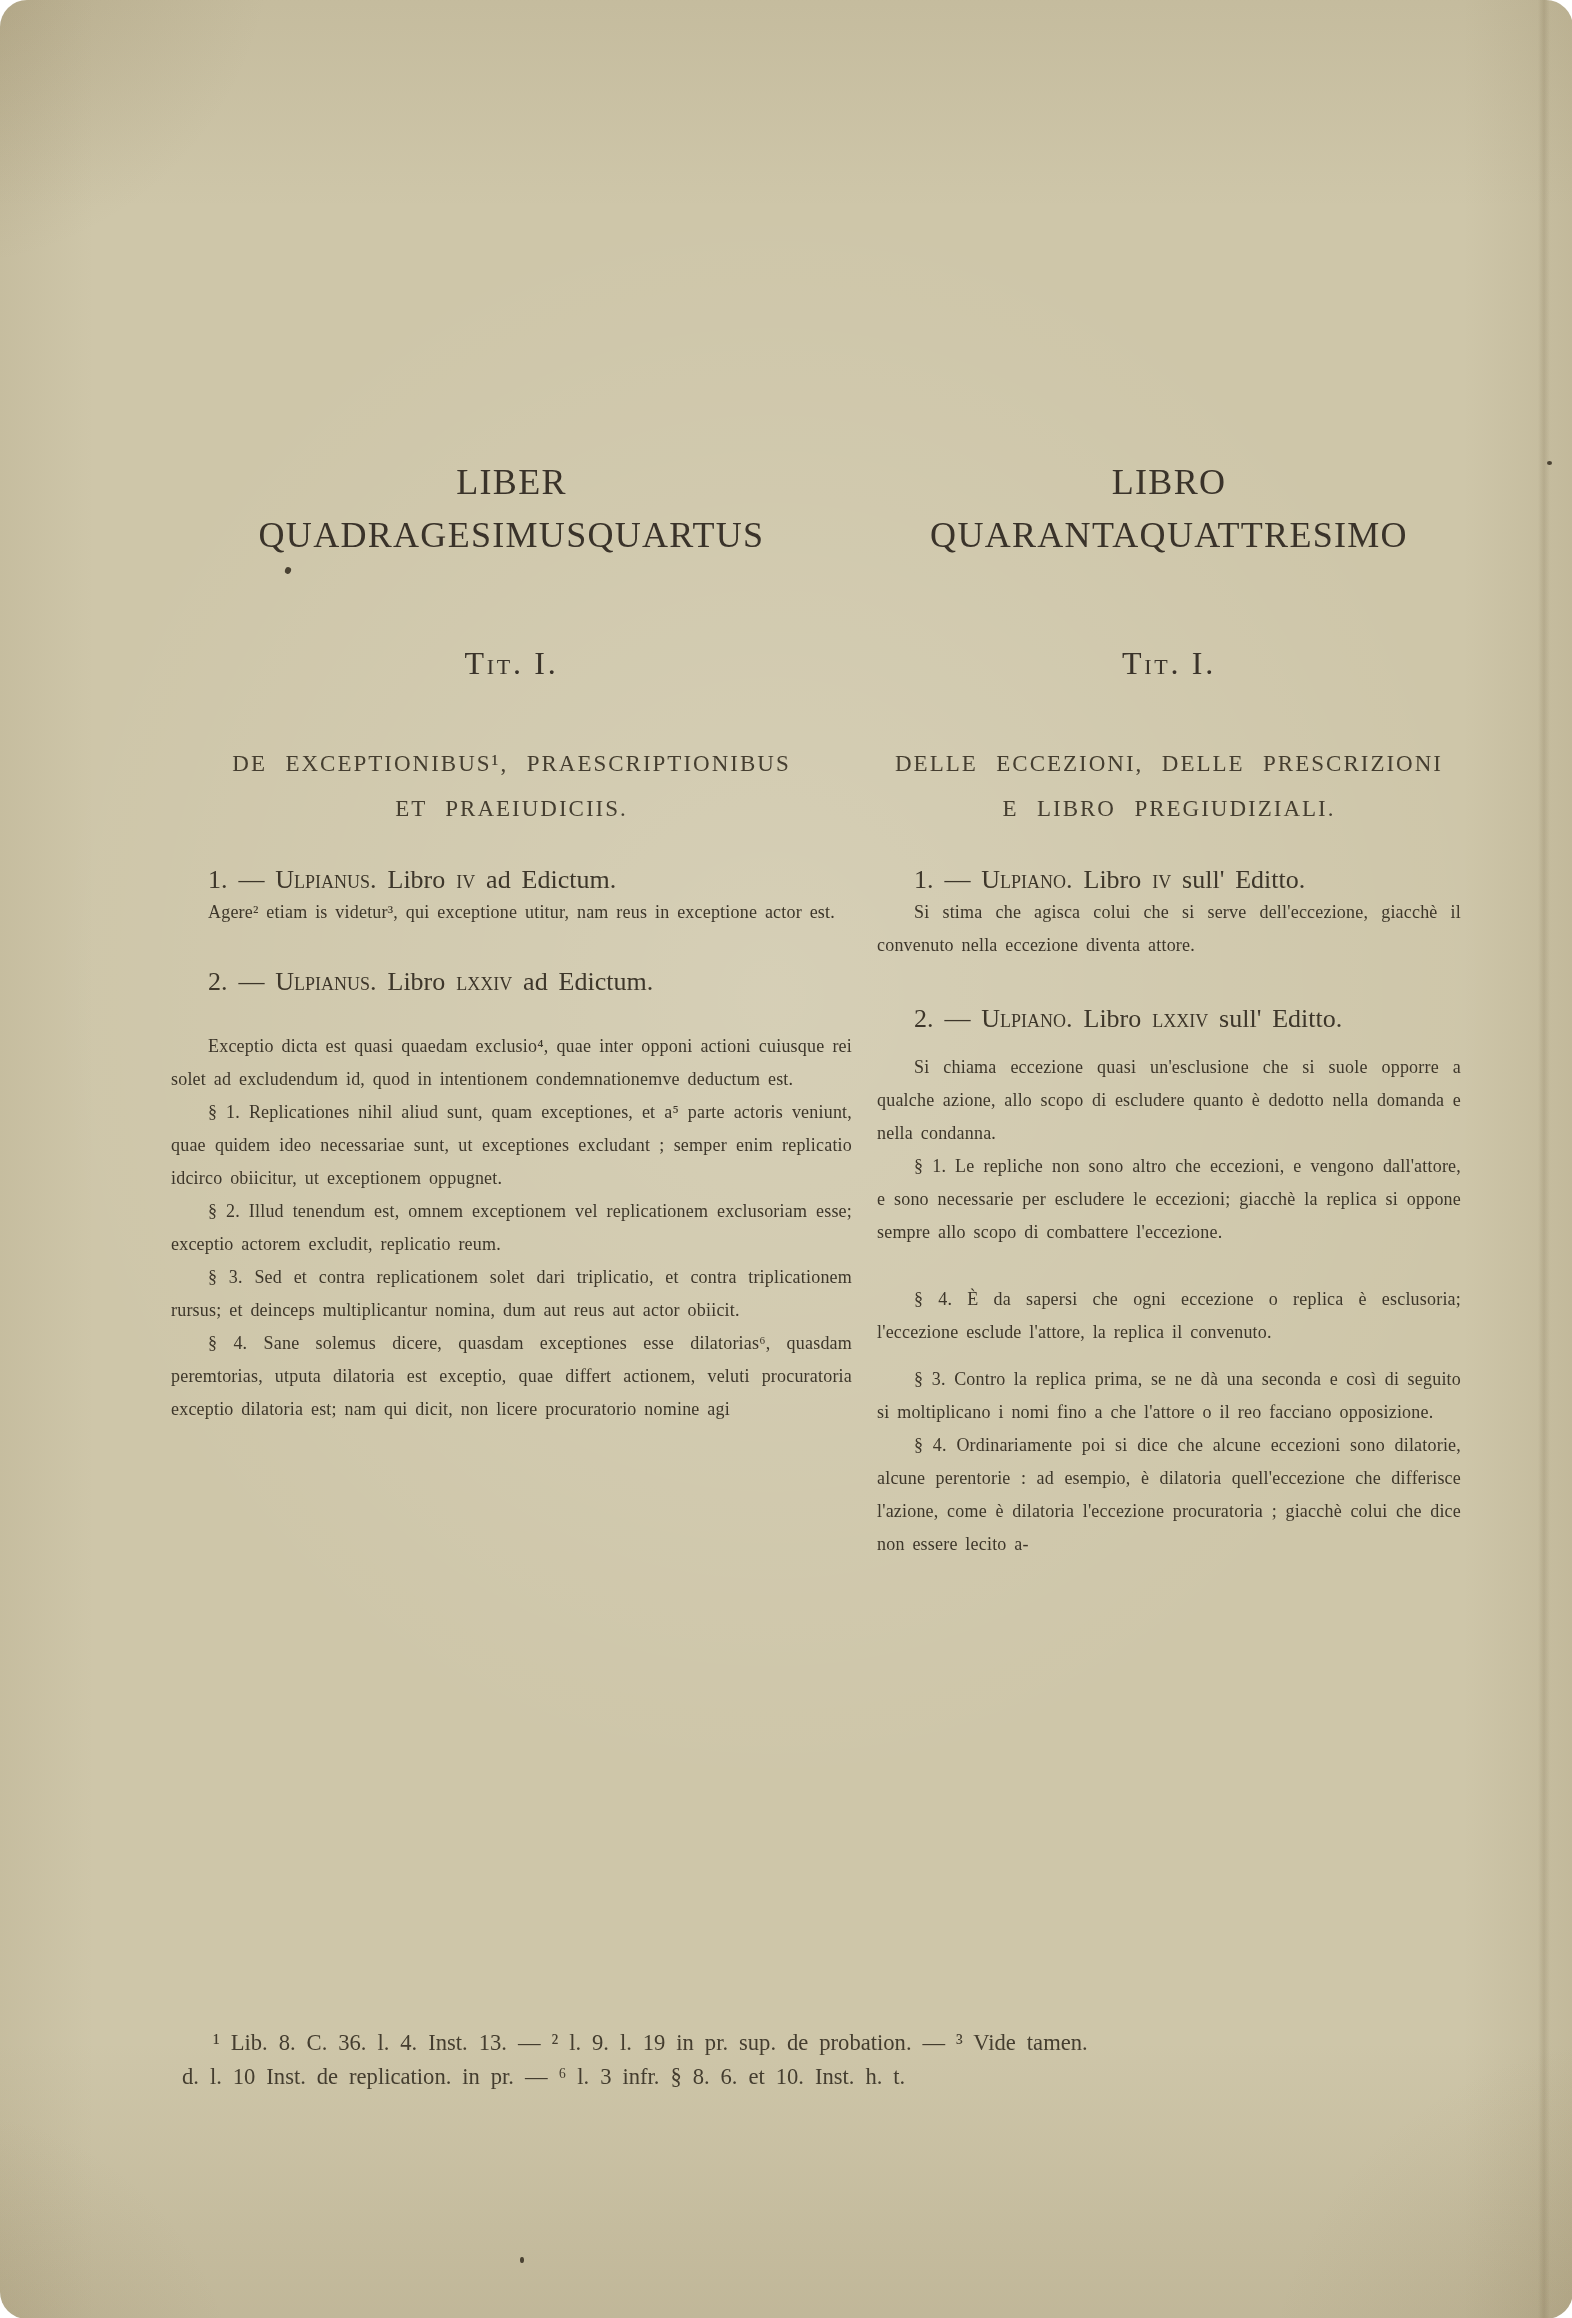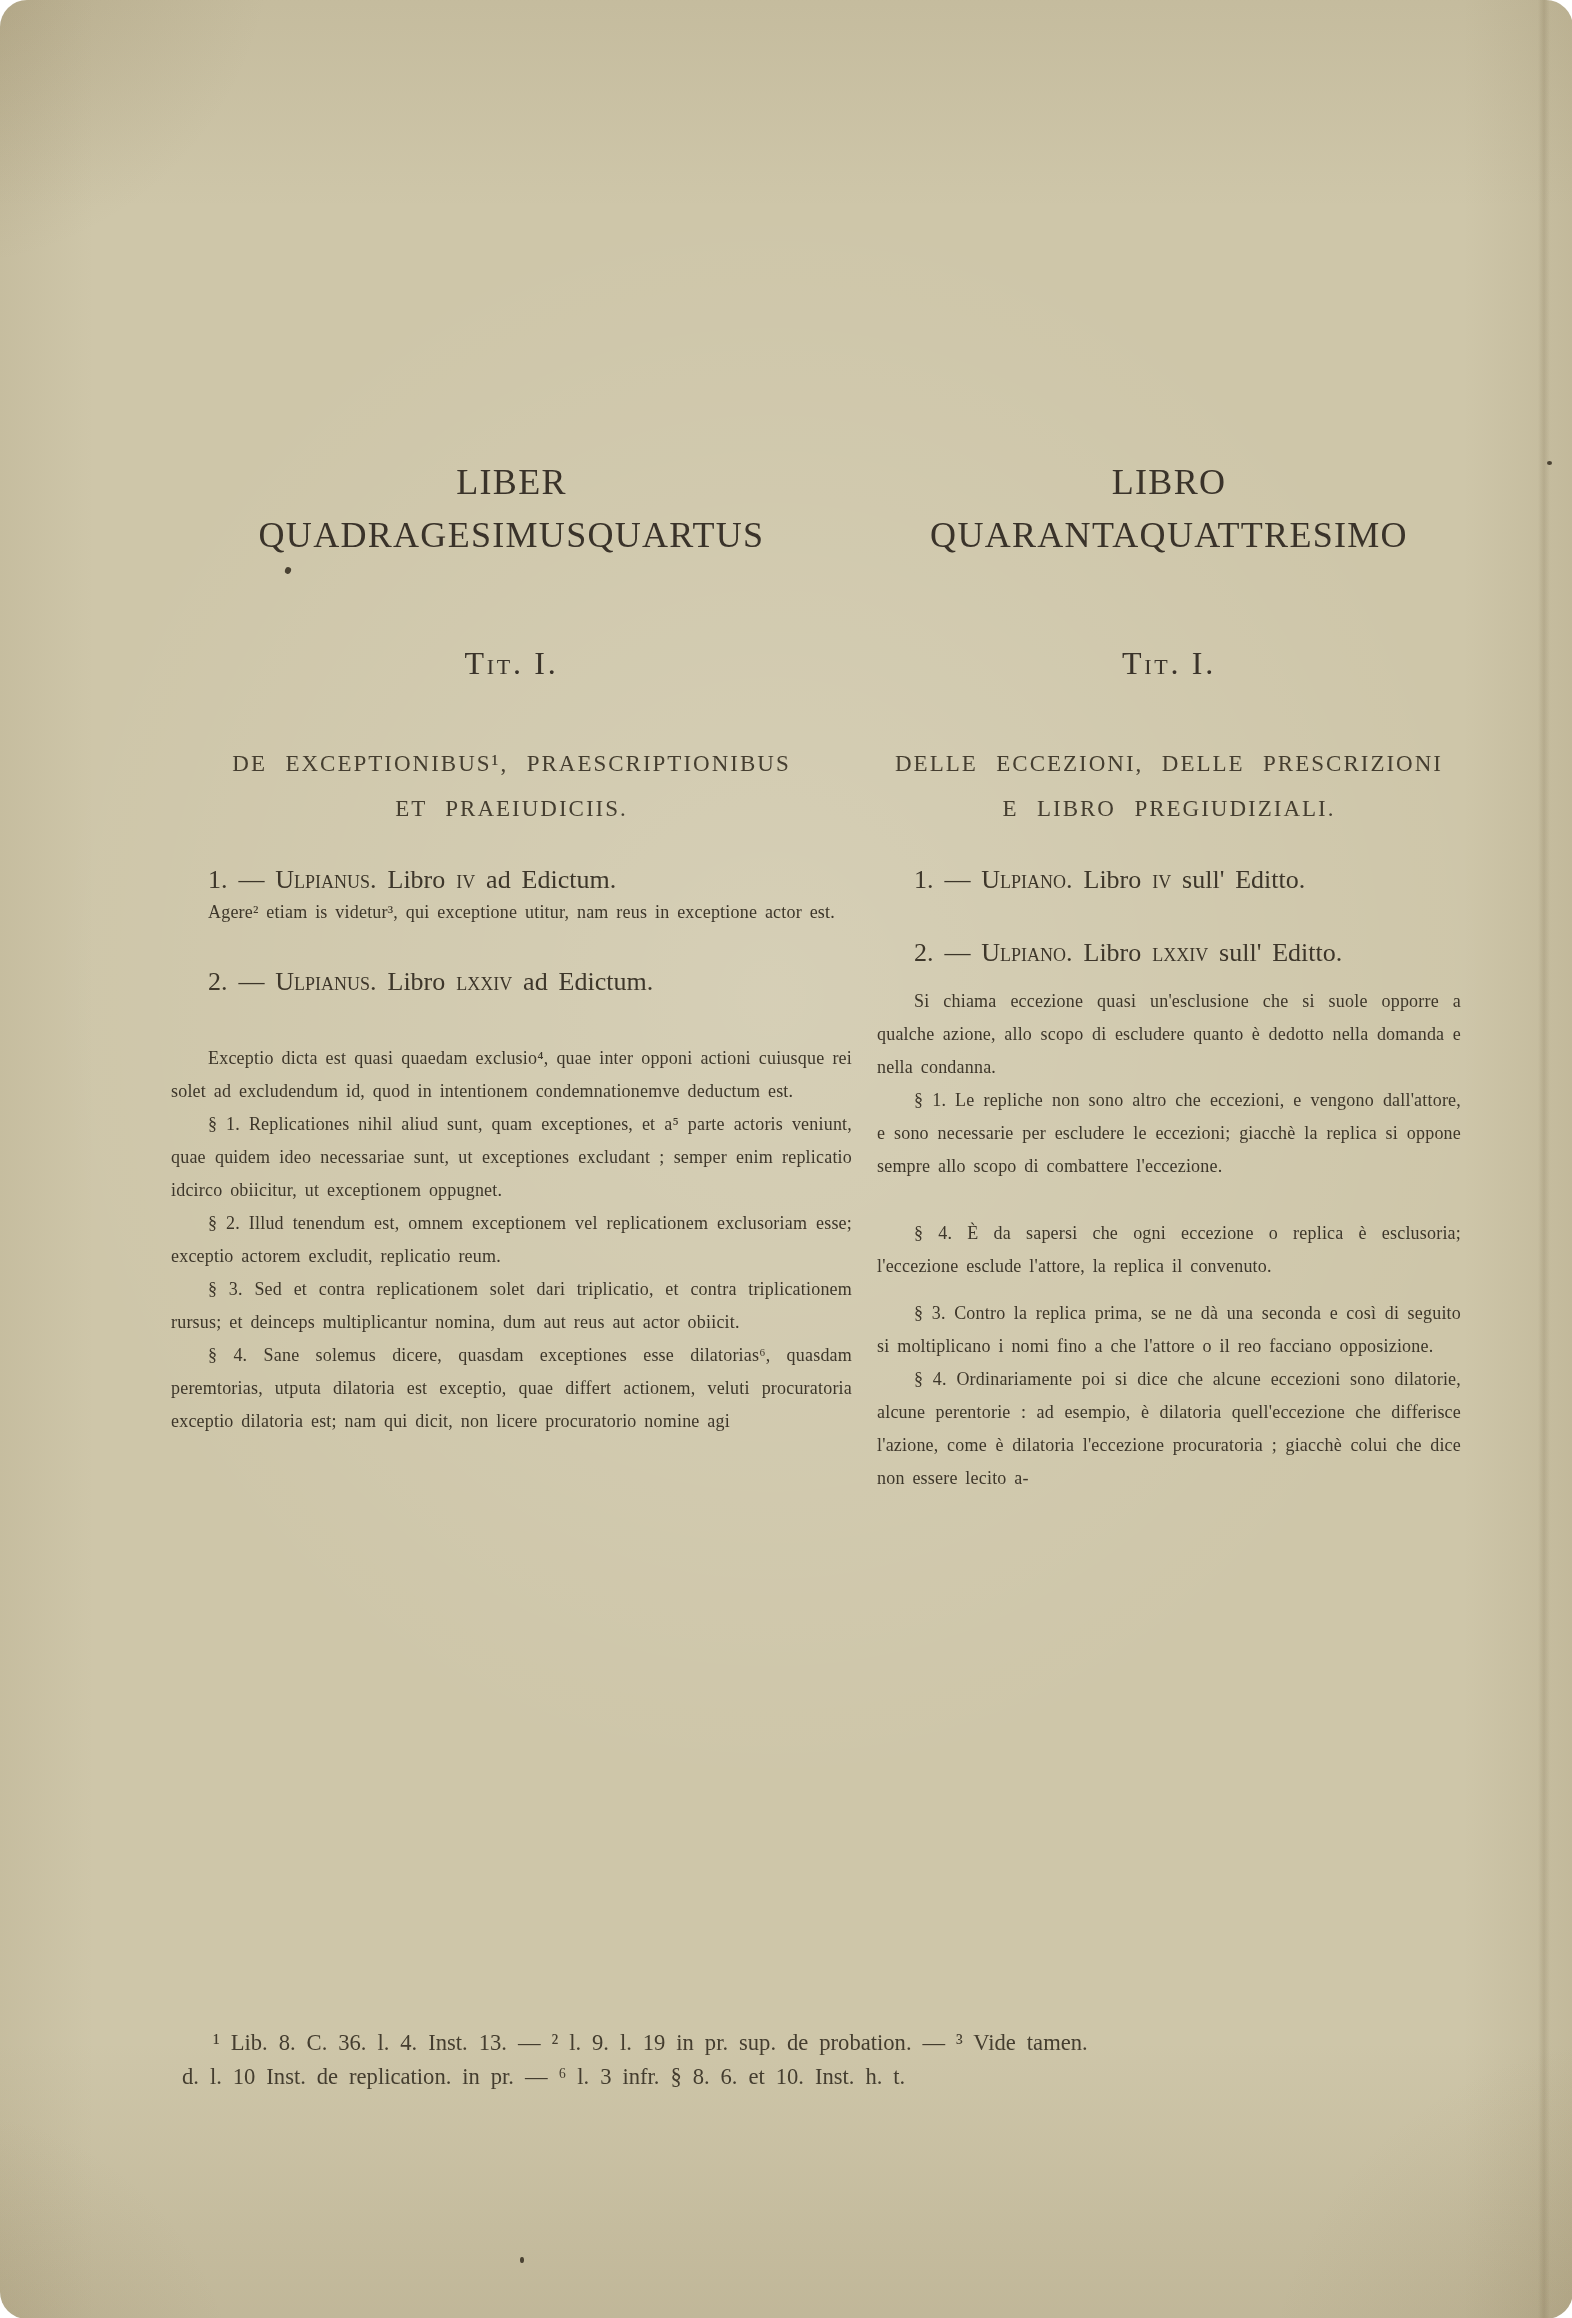--- a/index.html
+++ b/index.html
@@ -69,21 +69,21 @@
     word-spacing: 4.4px;
   }
 
   .body-para {
     font-size: 18px; line-height: 33px;
     text-indent: 37px; text-align: justify;
     word-spacing: 3.1px; letter-spacing: 0.2px;
   }
 
   .col-left  .mt-law2 { margin-top: 36px; }
-  .col-left  .mt-p2   { margin-top: 44px; }
+  .col-left  .mt-p2   { margin-top: 32px; }
   .col-right .mt-law2 { margin-top: 40px; }
   .col-right .mt-p2   { margin-top: 16px; }
   .col-right .mt-s2   { margin-top: 34px; }
   .col-right .mt-s3   { margin-top: 14px; }
 
   .footnotes {
     position: absolute; left: 182px; top: 2026px; width: 1030px;
     font-size: 22.6px; line-height: 34px;
     color: #443d2f; word-spacing: 5.3px;
   }
@@ -122,20 +122,21 @@
     <h1 class="book-title">
       <span class="bt-line">LIBRO</span>
       <span class="bt-line">QUARANTAQUATTRESIMO</span>
     </h1>
     <h2 class="titulus sc">Tit. I.</h2>
     <h3 class="sec-heading">
       <span class="sh-line">DELLE ECCEZIONI, DELLE PRESCRIZIONI</span>
       <span class="sh-line">E LIBRO PREGIUDIZIALI.</span>
     </h3>
     <p class="law-heading"><span>1. —</span> <span class="sc">Ulpiano.</span> <span>Libro</span> <span class="sc">iv</span> <span>sull' Editto.</span></p>
+    <p class="body-para">Si stima che agisca colui che si serve dell'eccezione, giacchè il convenuto nella eccezione diventa attore.</p>
     <p class="law-heading mt-law2"><span>2. —</span> <span class="sc">Ulpiano.</span> <span>Libro</span> <span class="sc">lxxiv</span> <span>sull' Editto.</span></p>
     <p class="body-para mt-p2">Si chiama eccezione quasi un'esclusione che si suole opporre a qualche azione, allo scopo di escludere quanto è dedotto nella domanda e nella condanna.</p>
     <p class="body-para">§ 1. Le repliche non sono altro che eccezioni, e vengono dall'attore, e sono necessarie per escludere le eccezioni; giacchè la replica si oppone sempre allo scopo di combattere l'eccezione.</p>
     <p class="body-para mt-s2">§ 4. È da sapersi che ogni eccezione o replica è esclusoria; l'eccezione esclude l'attore, la replica il convenuto.</p>
     <p class="body-para mt-s3">§ 3. Contro la replica prima, se ne dà una seconda e così di seguito si moltiplicano i nomi fino a che l'attore o il reo facciano opposizione.</p>
     <p class="body-para">§ 4. Ordinariamente poi si dice che alcune eccezioni sono dilatorie, alcune perentorie : ad esempio, è dilatoria quell'eccezione che differisce l'azione, come è dilatoria l'eccezione procuratoria ; giacchè colui che dice non essere lecito a-</p>
   </section>
 
   <footer class="footnotes">
     <div class="fn-line fn-first">¹ Lib. 8. C. 36. l. 4. Inst. 13. — ² l. 9. l. 19 in pr. sup. de probation. — ³ Vide tamen.</div>

